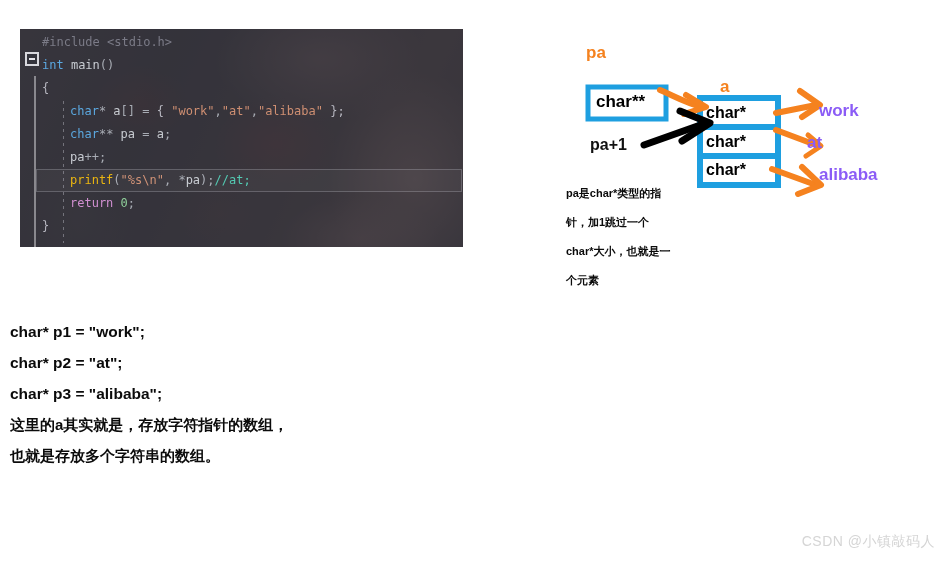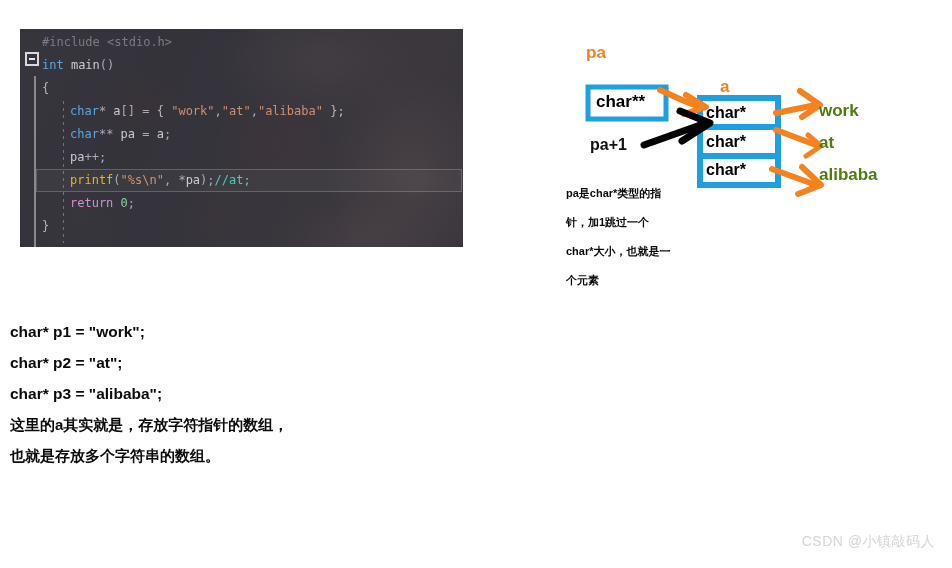--- a/index.html
+++ b/index.html
@@ -146,26 +146,26 @@
     white-space: nowrap;
   }
   #bx-charpp { left: 56px;  top: 57px;  font-size: 17px; }
   #bx-c1     { left: 166px; top: 69px;  font-size: 16px; }
   #bx-c2     { left: 166px; top: 98px;  font-size: 16px; }
   #bx-c3     { left: 166px; top: 126px; font-size: 16px; }
 
   .strlabel {
     position: absolute;
     font-weight: bold;
-    color: #4d7c0f;
+    color: #8b5cf6;
     white-space: nowrap;
     font-size: 17px;
   }
   #s-work    { left: 279px; top: 66px; }
-  #s-at      { left: 279px; top: 98px; }
+  #s-at      { left: 267px; top: 98px; }
   #s-alibaba { left: 279px; top: 130px; }
 
   
   #note-right {
     position: absolute;
     left: 566px;
     top: 179px;
     width: 230px;
     font-size: 11px;
     font-weight: bold;

